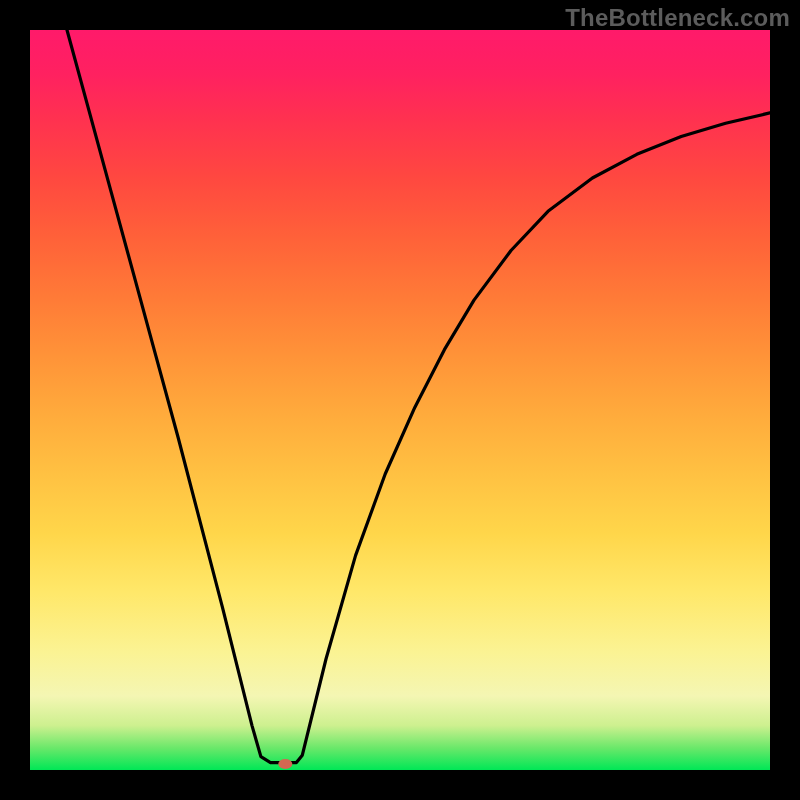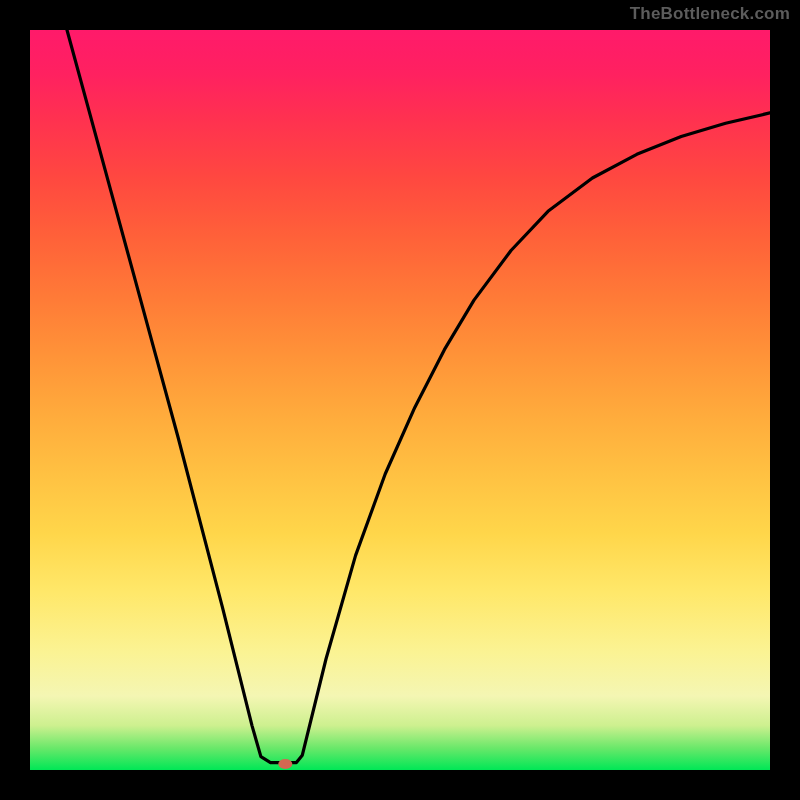--- a/index.html
+++ b/index.html
@@ -14,21 +14,21 @@
   .frame {
     position: relative;
     width: 800px;
     height: 800px;
     background: #000;
   }
   .watermark {
     position: absolute;
     top: 4px;
     right: 10px;
-    font-size: 17px;
+    font-size: 24px;
     font-weight: 600;
     color: #5c5c5c;
     letter-spacing: 0.2px;
     z-index: 3;
     user-select: none;
   }
   .plot-area {
     position: absolute;
     left: 30px;
     top: 30px;

